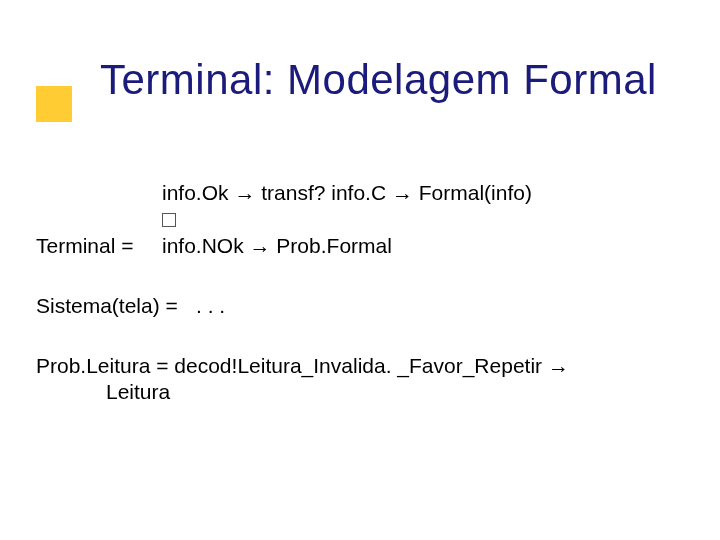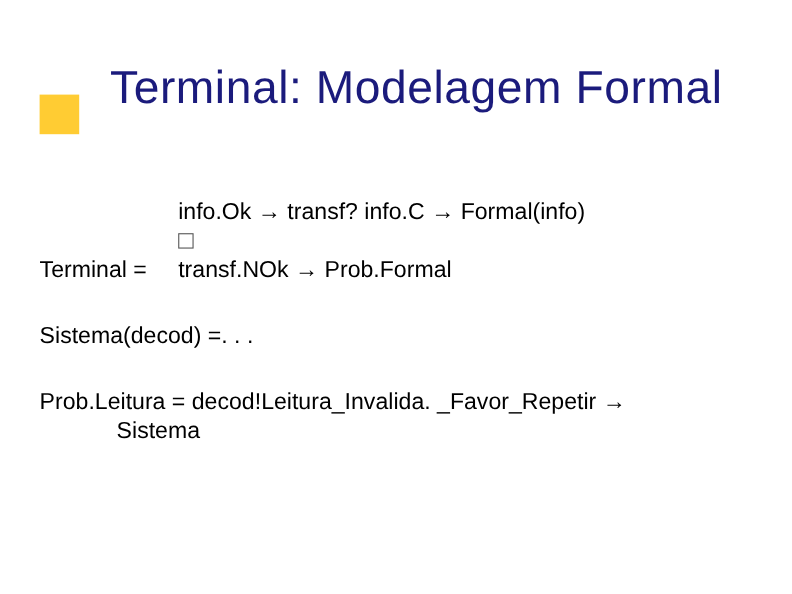--- a/index.html
+++ b/index.html
@@ -82,28 +82,28 @@
 
   <div class="title">Terminal: Modelagem Formal</div>
 
   <div class="body">
 
     <div class="row row1">
       <div class="lhs">Terminal =</div>
       <div class="rhs">
         <span>info.Ok </span><span>→</span><span> transf? info.C </span><span>→</span><span> Formal(info)</span><br>
         <span class="box-sym"></span><br>
-        <span>transf.NOk </span><span>→</span><span> Prob.Formal</span>
+        <span>info.NOk </span><span>→</span><span> Prob.Formal</span>
       </div>
     </div>
 
     <div class="row row2">
-      <div class="lhs">Sistema(decod) =</div>
+      <div class="lhs">Sistema(tela) =</div>
       <div class="rhs">. . .</div>
     </div>
 
     <div class="row row3">
       <span>Prob.Leitura = decod!Leitura_Invalida. _Favor_Repetir </span><span>→</span>
-      <span class="cont">Sistema</span>
+      <span class="cont">Leitura</span>
     </div>
 
   </div>
 </div>
 
 </body></html>

